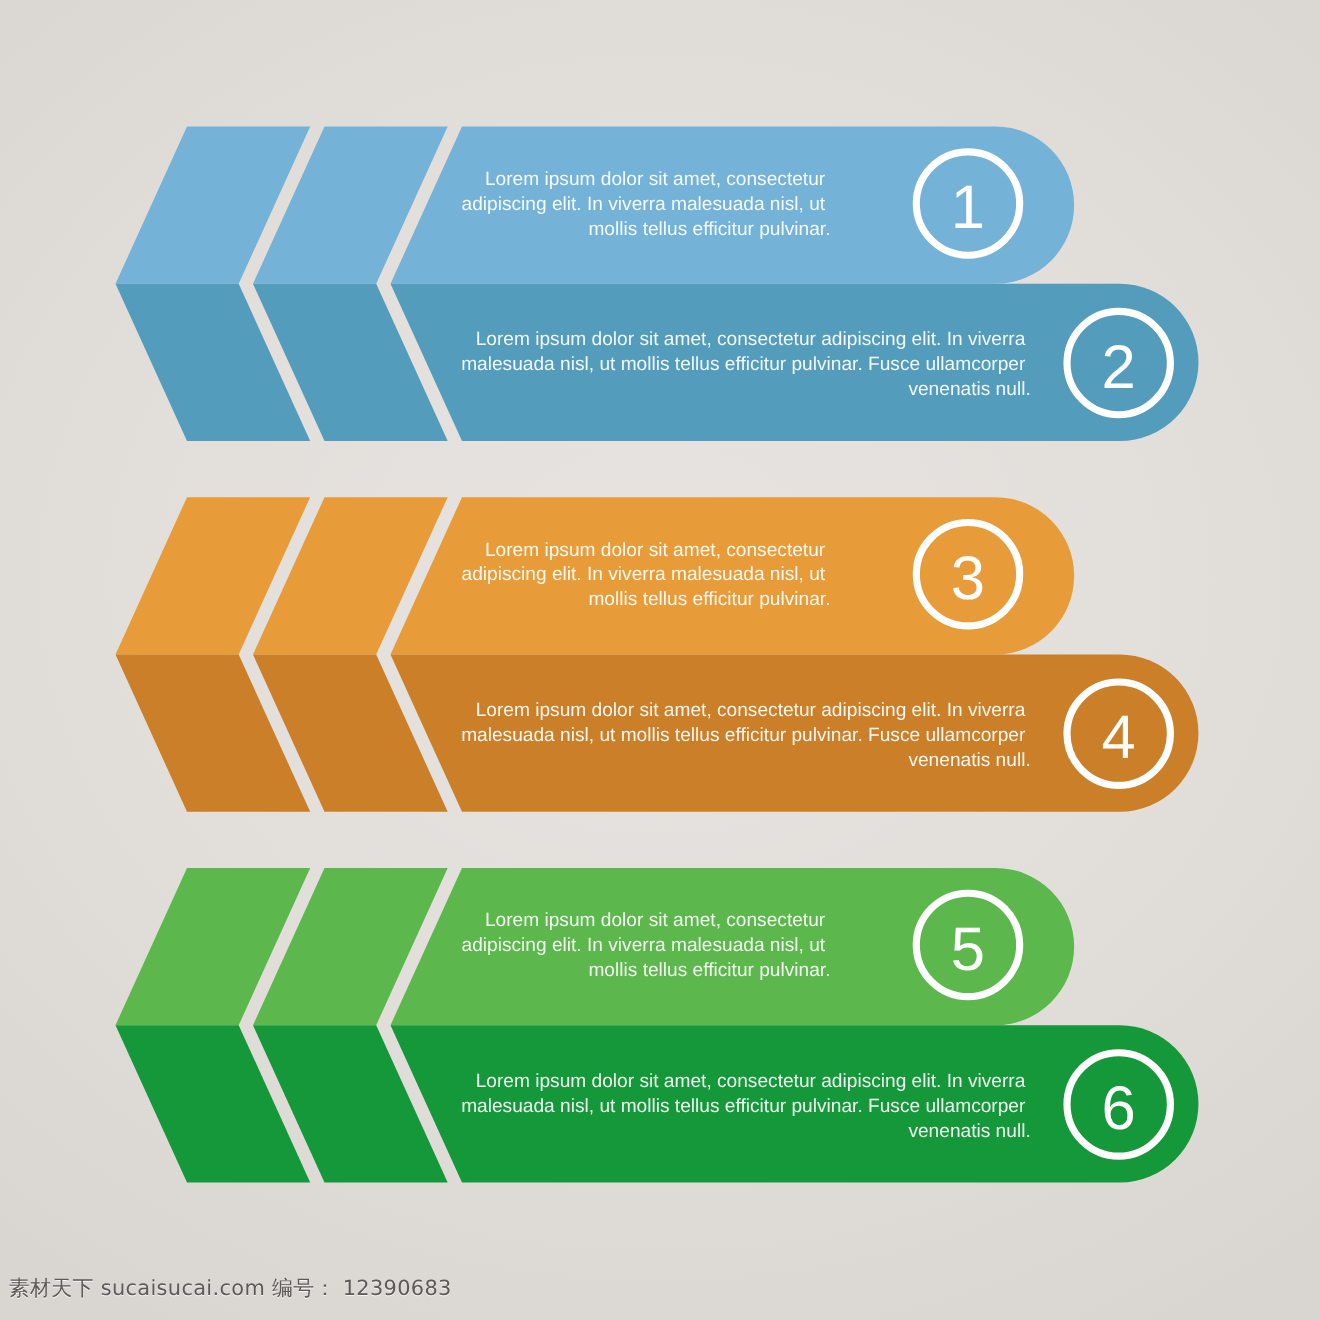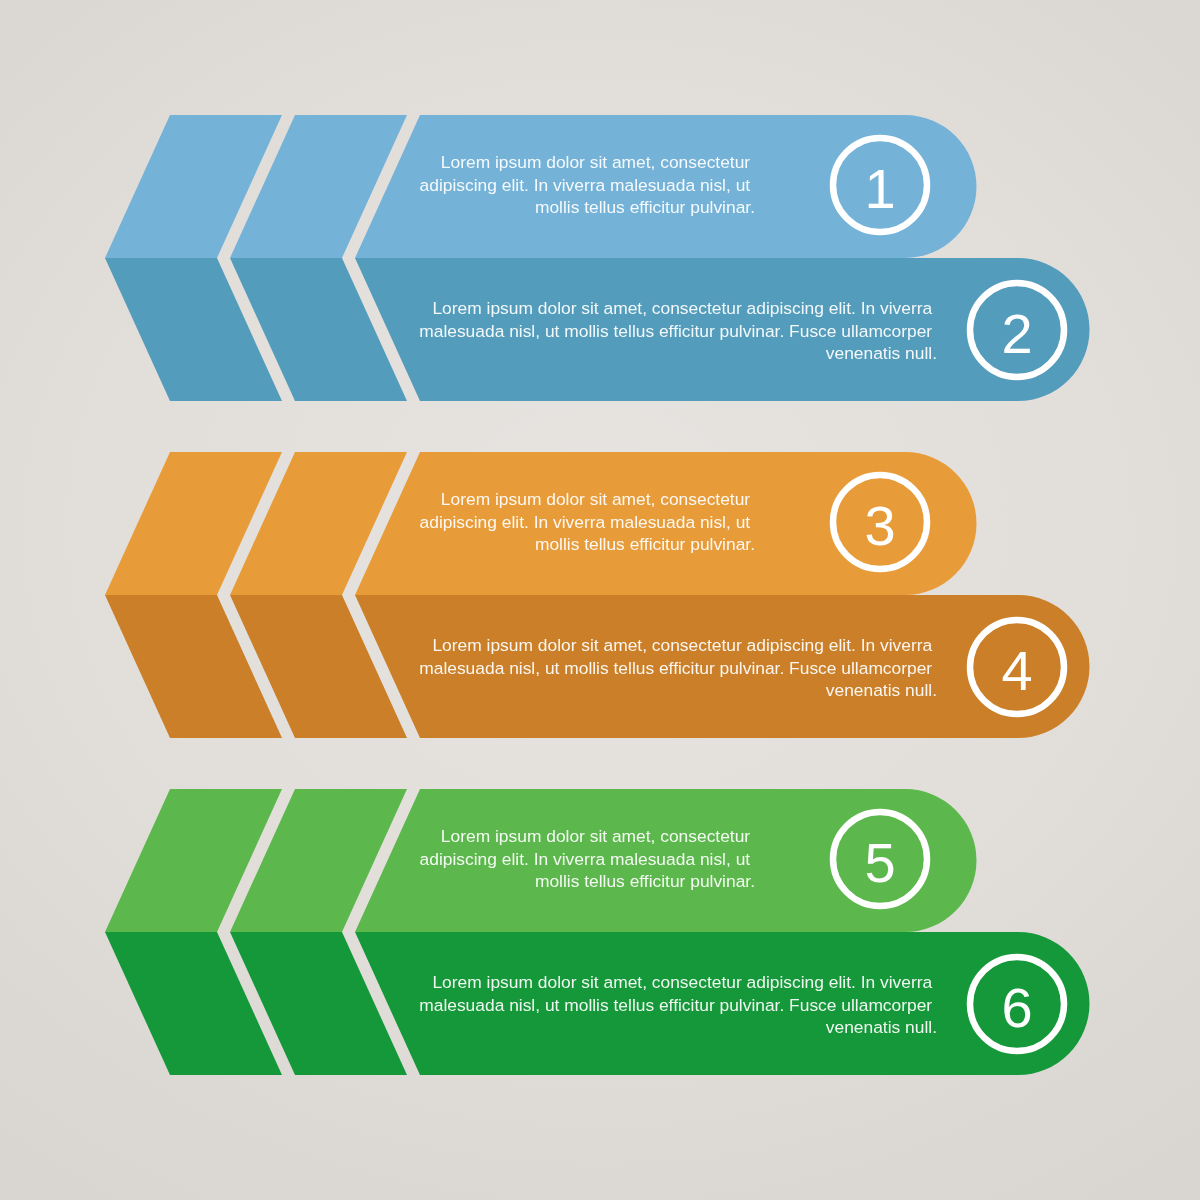--- a/index.html
+++ b/index.html
@@ -158,14 +158,15 @@
         <tspan x="937" dy="22.6">venenatis null.</tspan>
       </text>
       <g>
         <circle class="ring" cx="1017" cy="1004" r="47"></circle>
         <text class="num-text" x="1017" y="1007">6</text>
       </g>
     </g>
 
   </svg>
 
+  <div class="watermark">素材天下 sucaisucai.com  编号： 12390683</div>
 
 </div>
 
 </body></html>

